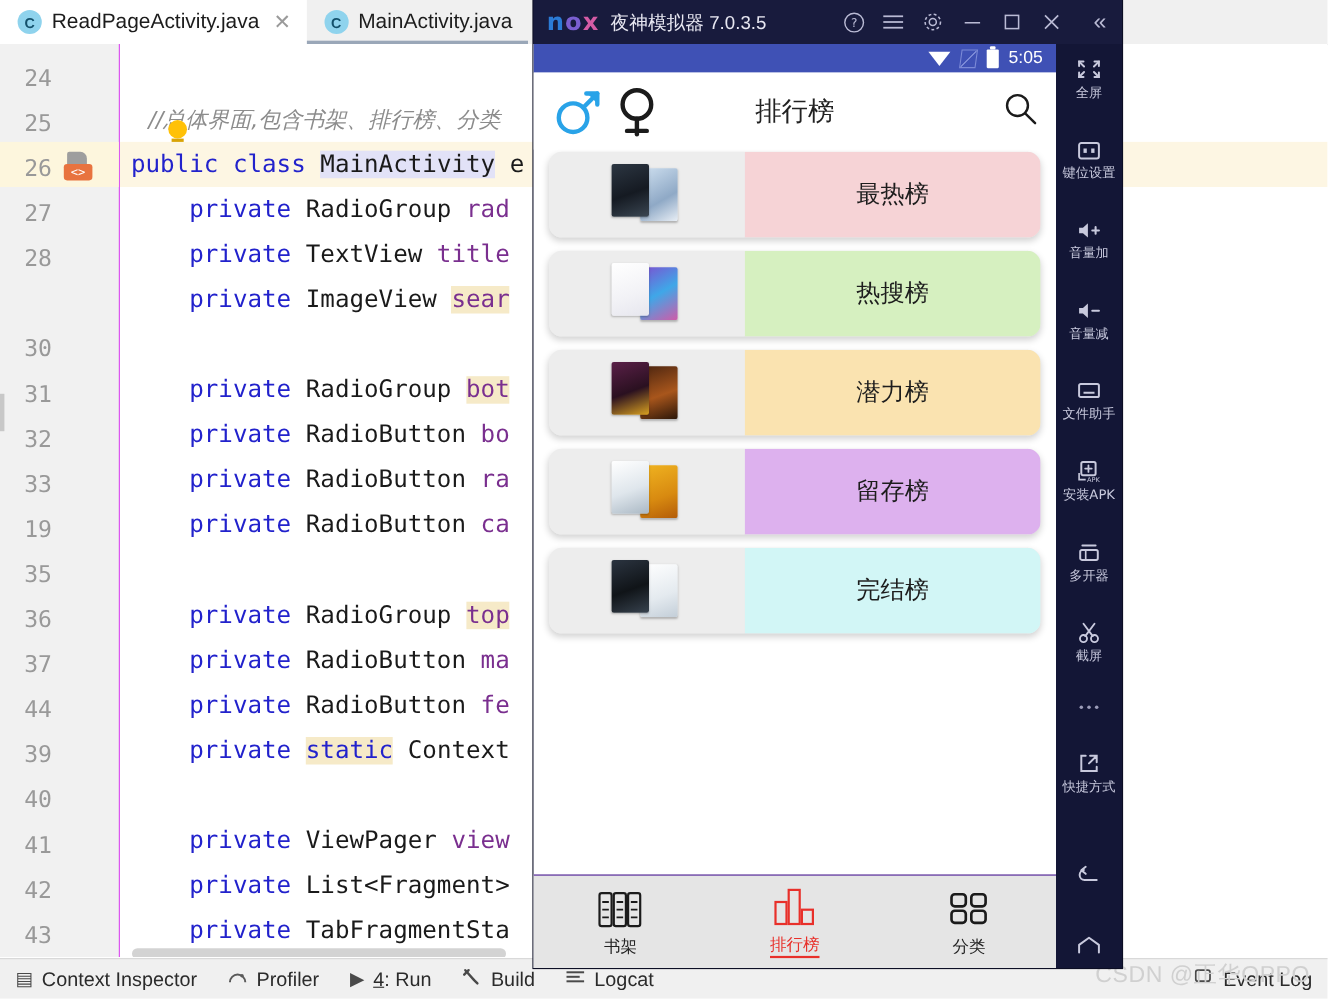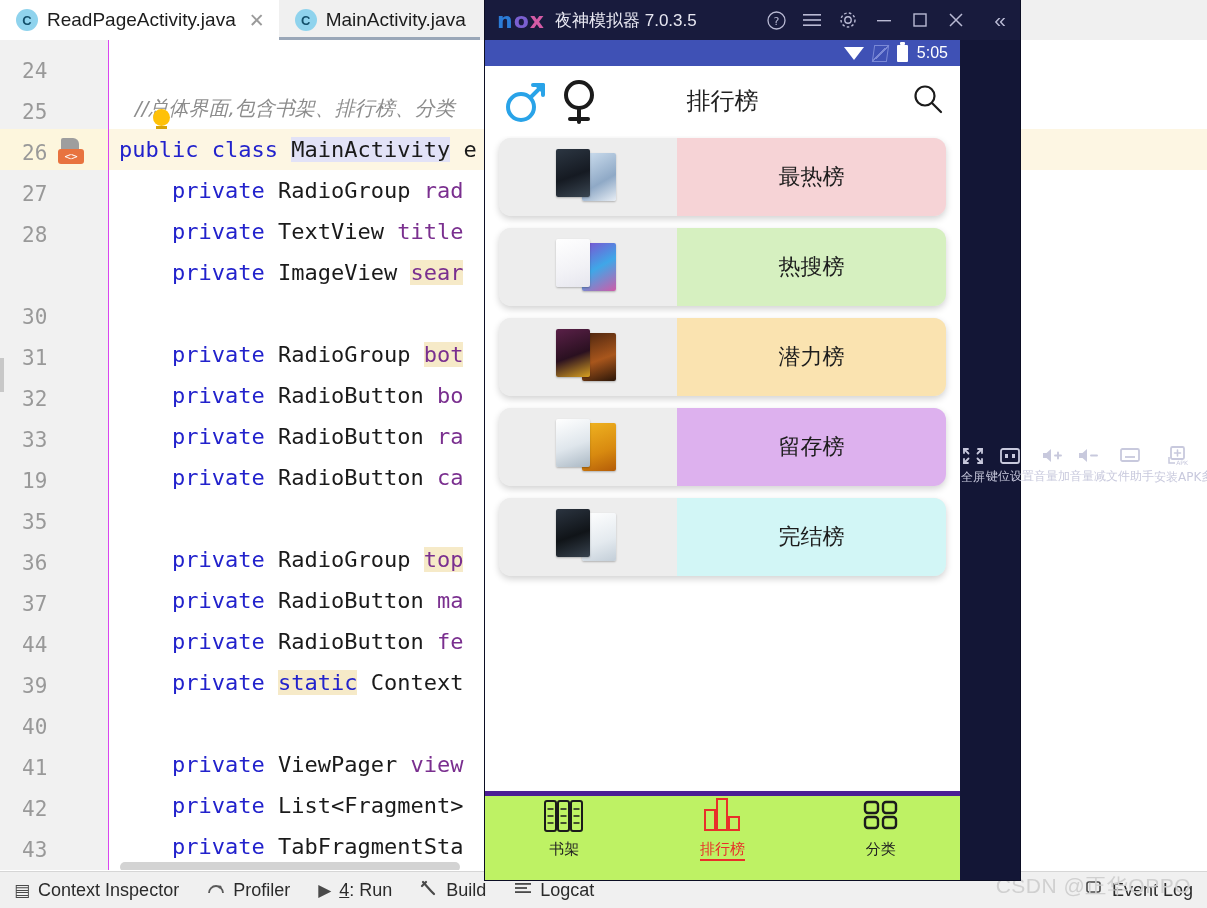--- a/index.html
+++ b/index.html
@@ -226,38 +226,39 @@
   }
   .cover.back { left: 30px; top: 4px; }
   .cover.front { left: 4px; }
   .rank-label {
     flex: 1; display: flex; align-items: center; justify-content: center;
     font-size: 22px; color: #1d1d1d; font-family: "DejaVu Sans", sans-serif;
   }
 
   .and-bottom {
     position: absolute; left: 0; bottom: 0; width: 475px; height: 84px;
-    background: #bef264; border-top: 5px solid #4c1d95;
-    display: flex; 
+    background: #e5e5e5; border-top: 1px solid #4c1d95;
+    display: flex; align-items: center;
   }
   .tab-btn {
     flex: 1; display: flex; flex-direction: column; align-items: center; gap: 4px;
   }
   .tab-btn .tab-label {
     font-size: 15px; color: #222; font-family: "DejaVu Sans", sans-serif;
   }
   .tab-btn.active .tab-label { color: #e8302a; border-bottom: 2px solid #e8302a; }
 
   
   .nox-tools {
     position: absolute; left: 475px; top: 40px; width: 60px; height: 840px;
     background: #131636;
-    display: flex; flex-direction: row; align-items: center;
+    display: flex; flex-direction: column; align-items: center;
     padding-top: 6px;
     box-sizing: border-box;
+    gap: 25px;
   }
   .tool {
     width: 60px; padding: 6px 0 2px 0;
     display: flex; flex-direction: column; align-items: center; gap: 2px;
   }
   .tool .tl {
     font-size: 12px; color: #c8c9dd; font-family: "DejaVu Sans", sans-serif;
     white-space: nowrap;
   }
   .tool svg { display: block; }

